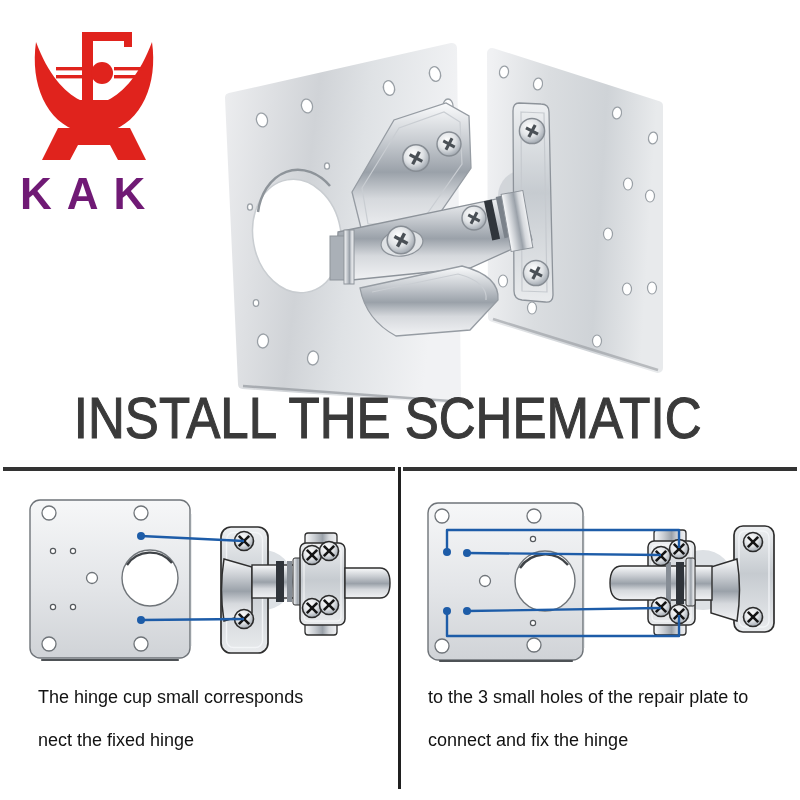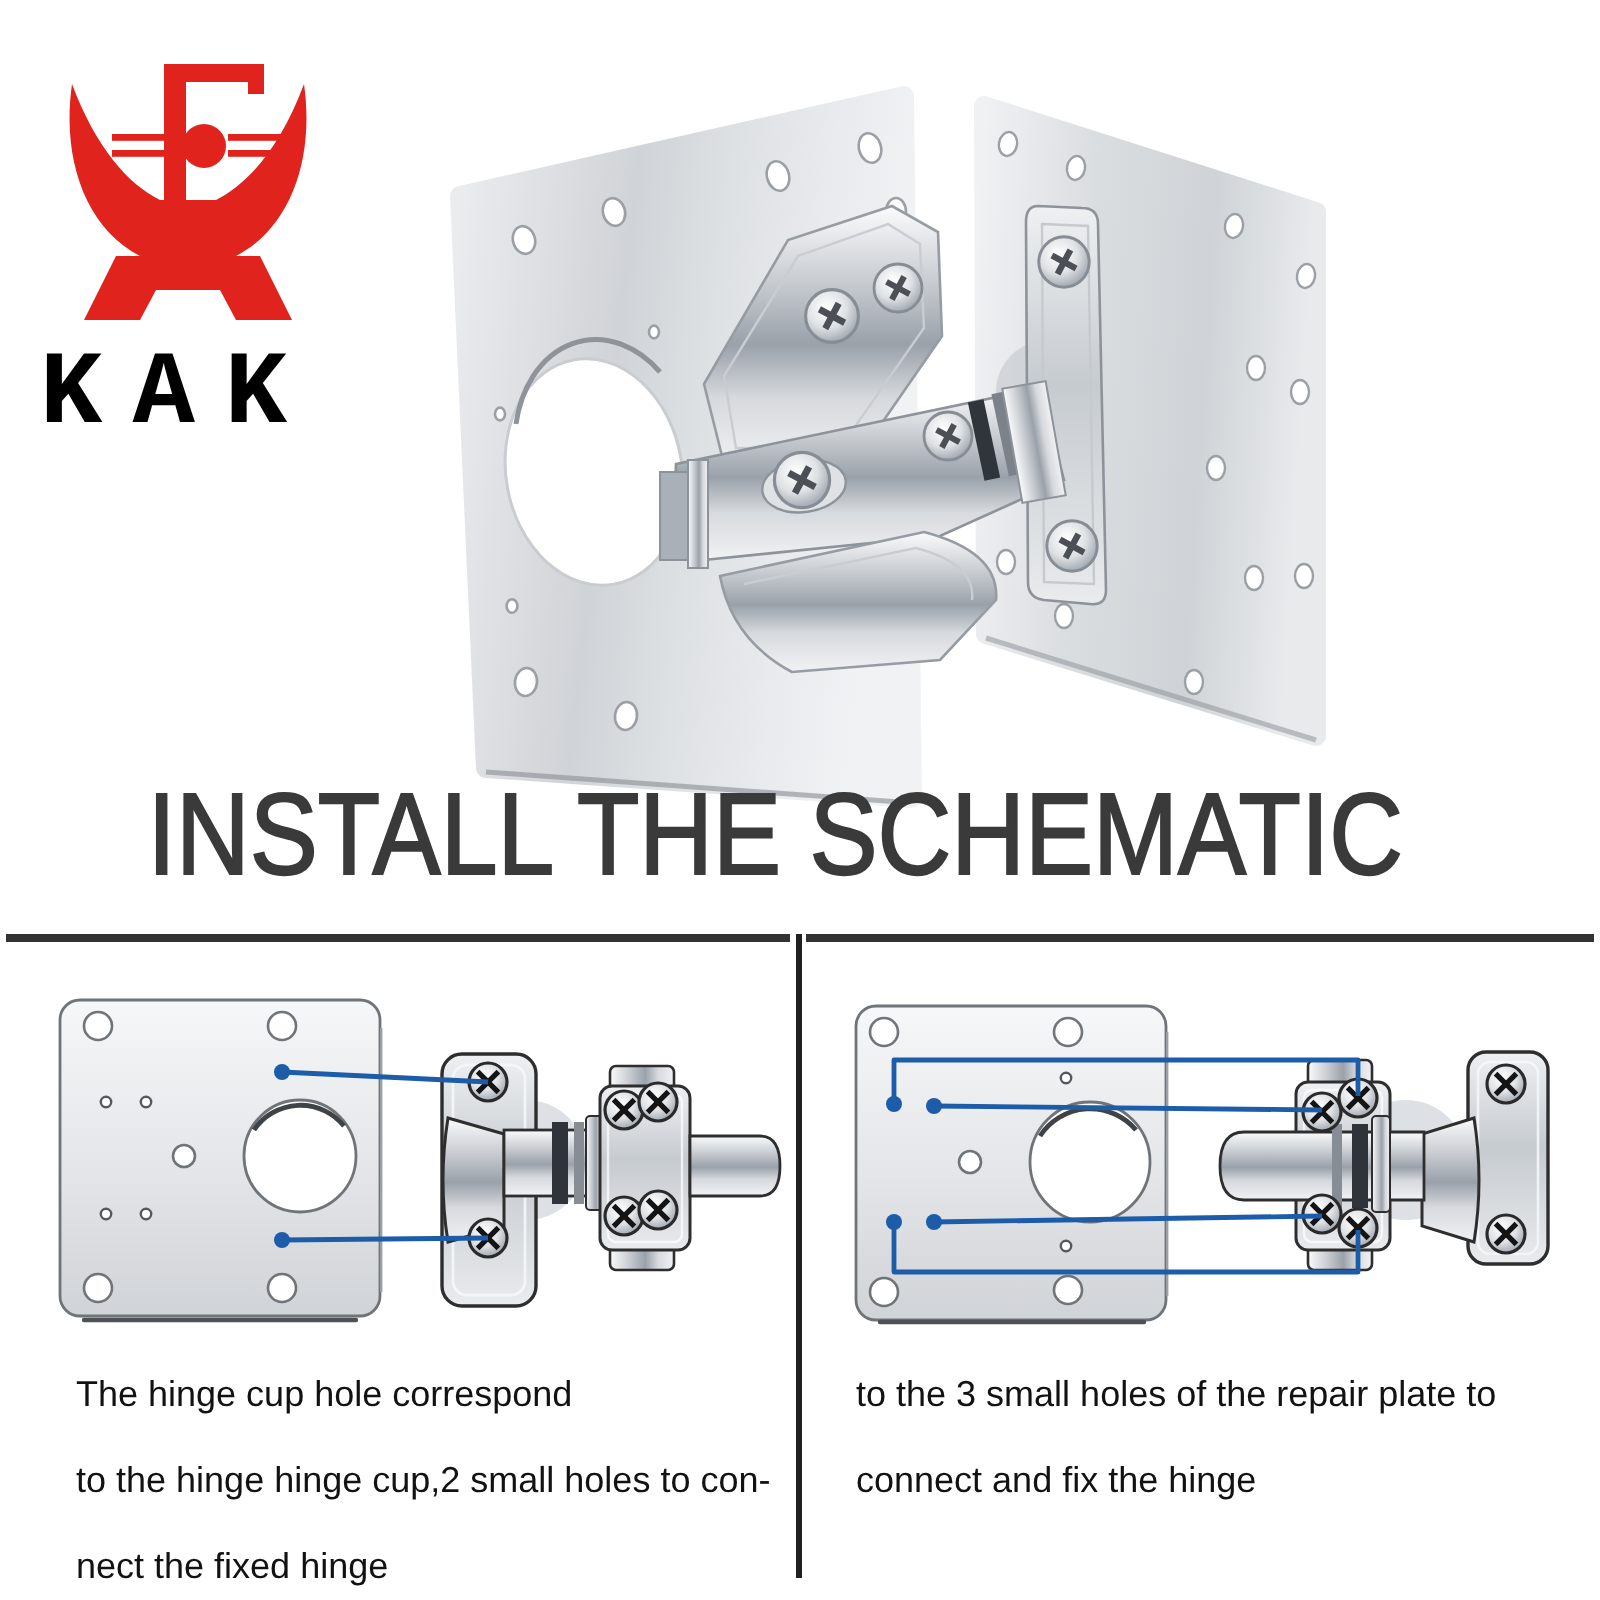--- a/index.html
+++ b/index.html
@@ -2,22 +2,22 @@
 <html><head>
 <meta charset="utf-8">
 <style>
   html,body{margin:0;padding:0;}
   body{
     width:800px;height:800px;position:relative;background:#ffffff;
     font-family:"Liberation Sans", sans-serif;overflow:hidden;
   }
   .abs{position:absolute;}
   #brand-text{
-    left:20px;top:172px;font-size:52px;font-weight:bold;color:#000000;
-    letter-spacing:15px;line-height:1;font-family:Liberation Mono, monospace;
+    left:20px;top:172px;font-size:44px;font-weight:bold;color:#701a75;
+    letter-spacing:15px;line-height:1;
   }
   #page-title{
     left:0;top:389px;width:776px;text-align:center;
     font-size:58px;line-height:58px;color:#3a3a3a;font-weight:normal;
     -webkit-text-stroke:1.1px #3a3a3a;
     white-space:nowrap;
   }
   #page-title .squeeze{display:inline-block;transform:scaleX(0.88);transform-origin:center;}
   .divider-h{background:#333333;height:4px;top:467px;}
   #divider-h-left{left:3px;width:392px;}
@@ -300,21 +300,20 @@
 
 <div class="abs" id="page-title">
   <span class="squeeze">INSTALL THE SCHEMATIC</span>
 </div>
 
 <div class="abs divider-h" id="divider-h-left"></div>
 <div class="abs divider-h" id="divider-h-right"></div>
 <div class="abs" id="divider-v"></div>
 
 <div class="abs caption" id="caption-left">
-  <div>The hinge cup hole correspond</div>
-  <div>to the hinge hinge cup,2 small holes to con-</div>
+  <div>The hinge cup small corresponds</div>
   <div>nect the fixed hinge</div>
 </div>
 
 <div class="abs caption" id="caption-right">
   <div>to the 3 small holes of the repair plate to</div>
   <div>connect and fix the hinge</div>
 </div>
 
 </body></html>

